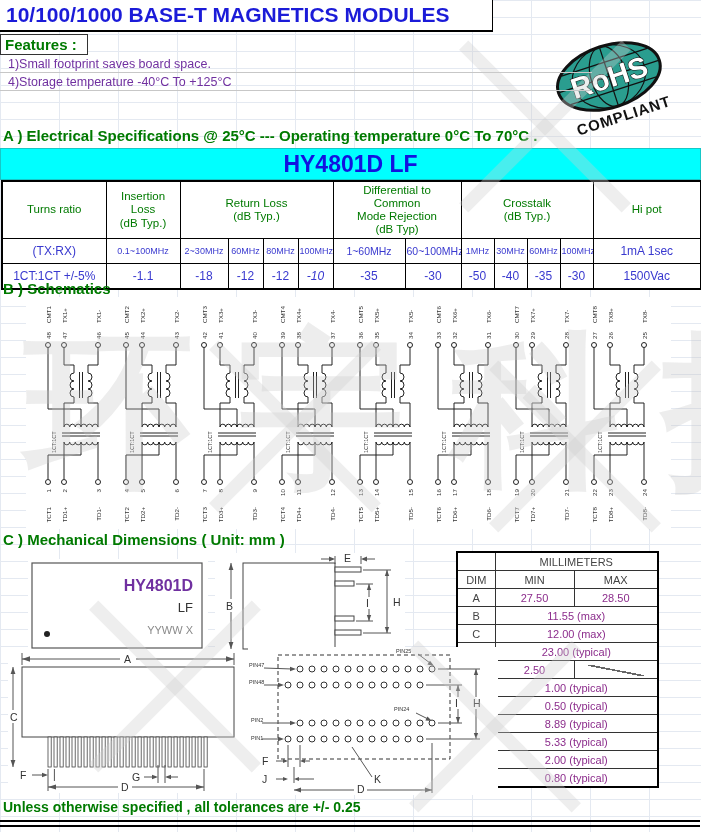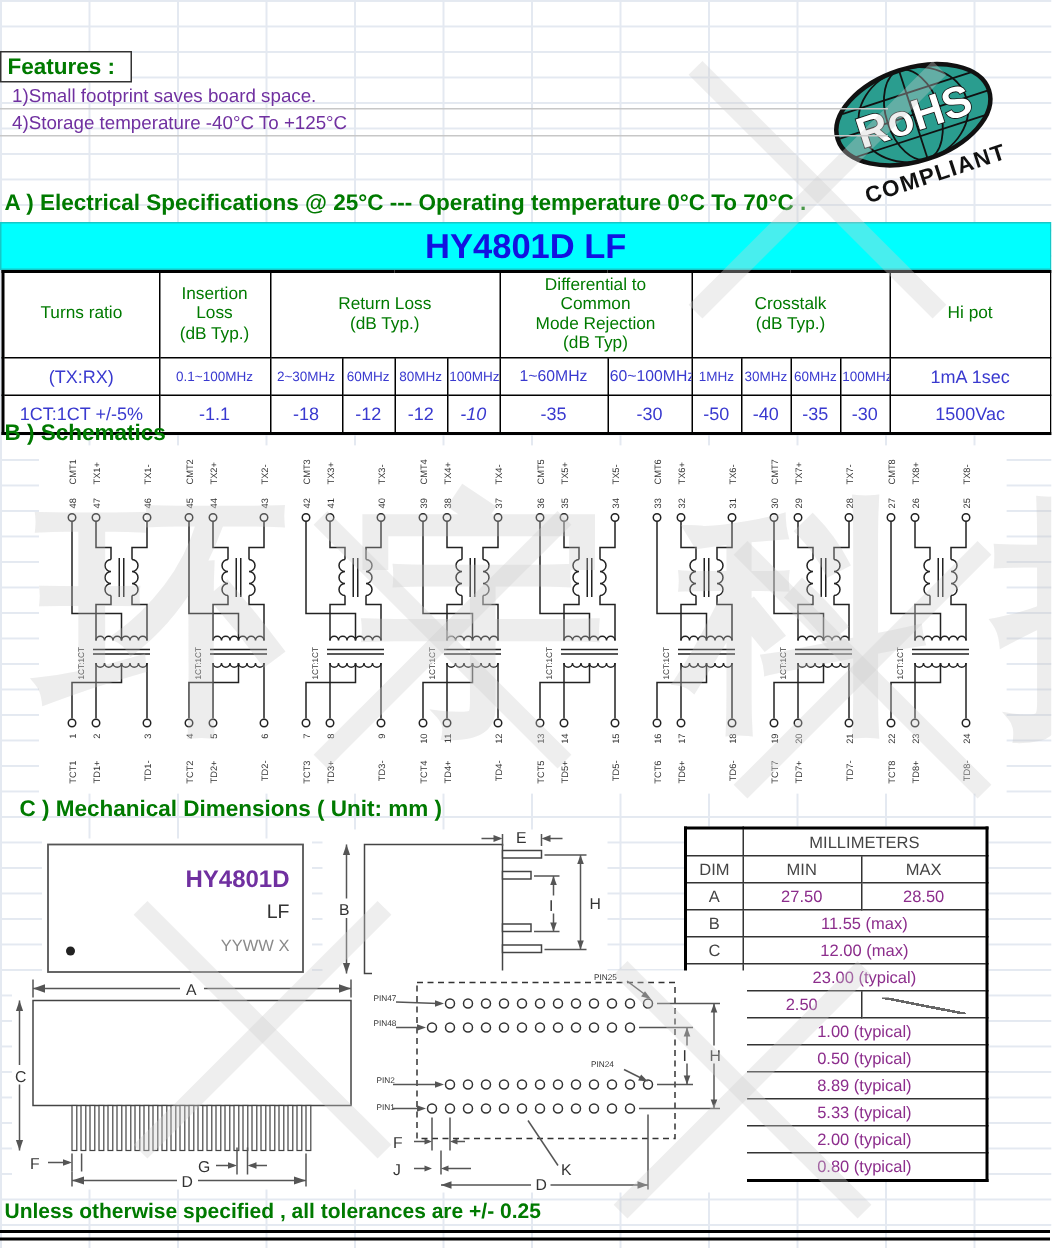--- a/index.html
+++ b/index.html
@@ -12,21 +12,21 @@
     font-size:21px;font-weight:bold;color:#1b1bd8;padding-left:6px;
     border-bottom:2px solid #000;border-right:1px solid #000;white-space:nowrap;}
   
   .features{top:34px;left:0;width:592px;}
   .features-head{display:inline-block;font-size:15px;font-weight:bold;color:#007a00;
     border:1px solid #333;padding:1px 10px 1px 4px;background:#fff;}
   .feature-line{font-size:12.5px;color:#7030a0;padding:1.5px 0 1.5px 8px;border-bottom:1px solid #c7c7c7;white-space:nowrap;}
   .green-head{font-size:15px;font-weight:bold;color:#007a00;white-space:nowrap;}
   .sec-a{top:127px;left:3px;}
   .sec-b{top:280px;left:3px;}
-  .sec-c{top:531px;left:13px;}
+  .sec-c{top:531px;left:3px;}
   
   .band{top:148px;left:0;width:699px;height:30px;background:#00ffff;border:1px solid #16c7c7;
     text-align:center;font-size:23px;font-weight:bold;color:#1212e0;line-height:30px;}
   
   table{border-collapse:collapse;}
   .spec{top:180px;left:1px;width:699px;table-layout:fixed;background:#fff;border:2px solid #000;}
   .spec th,.spec td{border:1px solid #000;text-align:center;vertical-align:middle;overflow:hidden;}
   .spec th{height:54px;font-weight:normal;font-size:11.5px;color:#007a00;white-space:pre-line;line-height:1.15;}
   .spec td{height:22px;color:#3939cf;}
   
@@ -63,20 +63,21 @@
   <div class="wmbar" style="top:120px;left:430px;transform:rotate(-45deg);"></div>
   <div class="wmbar" style="top:420px;left:180px;transform:rotate(45deg);"></div>
   <div class="wmbar" style="top:420px;left:180px;transform:rotate(-45deg);"></div>
   <div class="wmbar" style="top:440px;left:460px;transform:rotate(45deg);"></div>
   <div class="wmbar" style="top:440px;left:460px;transform:rotate(-45deg);"></div>
   <div class="wmbar" style="top:680px;left:60px;transform:rotate(45deg);"></div>
   <div class="wmbar" style="top:680px;left:60px;transform:rotate(-45deg);"></div>
   <div class="wmbar" style="top:720px;left:380px;transform:rotate(45deg);"></div>
   <div class="wmbar" style="top:720px;left:380px;transform:rotate(-45deg);"></div>
 
+  <div class="layer title">10/100/1000 BASE-T MAGNETICS MODULES</div>
 
   <svg class="layer" style="top:30px;left:548px;" width="132" height="114" viewBox="0 0 132 114">
     <g transform="rotate(-18 64 56)">
       <ellipse cx="64" cy="46" rx="53" ry="31" fill="#2a9d8f" stroke="#111" stroke-width="3"></ellipse>
       <ellipse cx="64" cy="46" rx="37" ry="31" fill="none" stroke="#111" stroke-width="1.2"></ellipse>
       <ellipse cx="64" cy="46" rx="18" ry="31" fill="none" stroke="#111" stroke-width="1.2"></ellipse>
       <line x1="64" y1="15" x2="64" y2="77" stroke="#111" stroke-width="1.2"></line>
       <line x1="19" y1="31" x2="109" y2="31" stroke="#111" stroke-width="1.2"></line>
       <line x1="11" y1="46" x2="117" y2="46" stroke="#111" stroke-width="1.2"></line>
       <line x1="19" y1="61" x2="109" y2="61" stroke="#111" stroke-width="1.2"></line>

